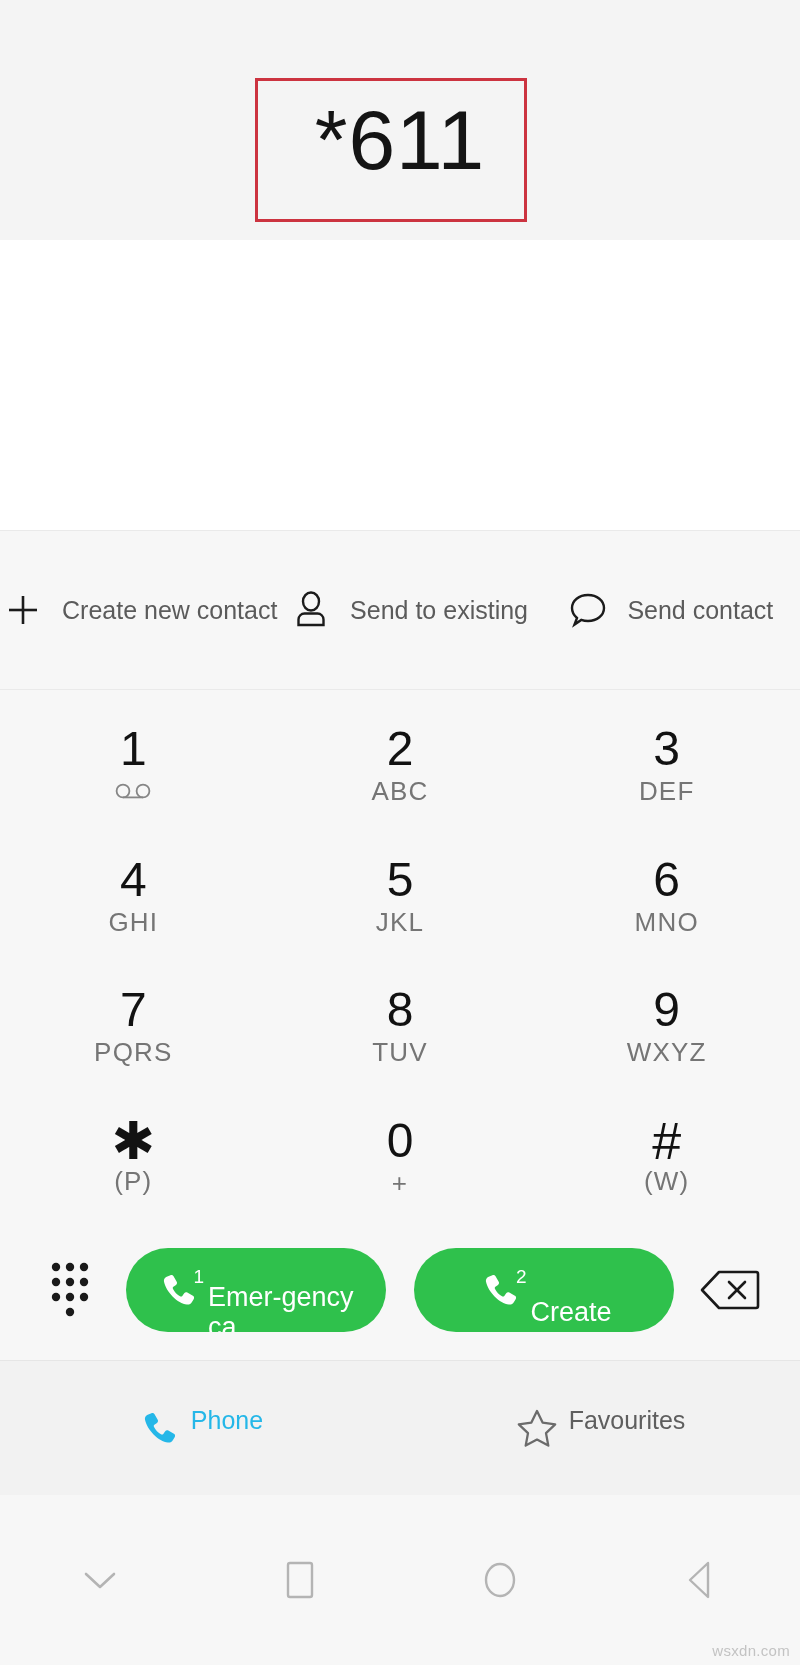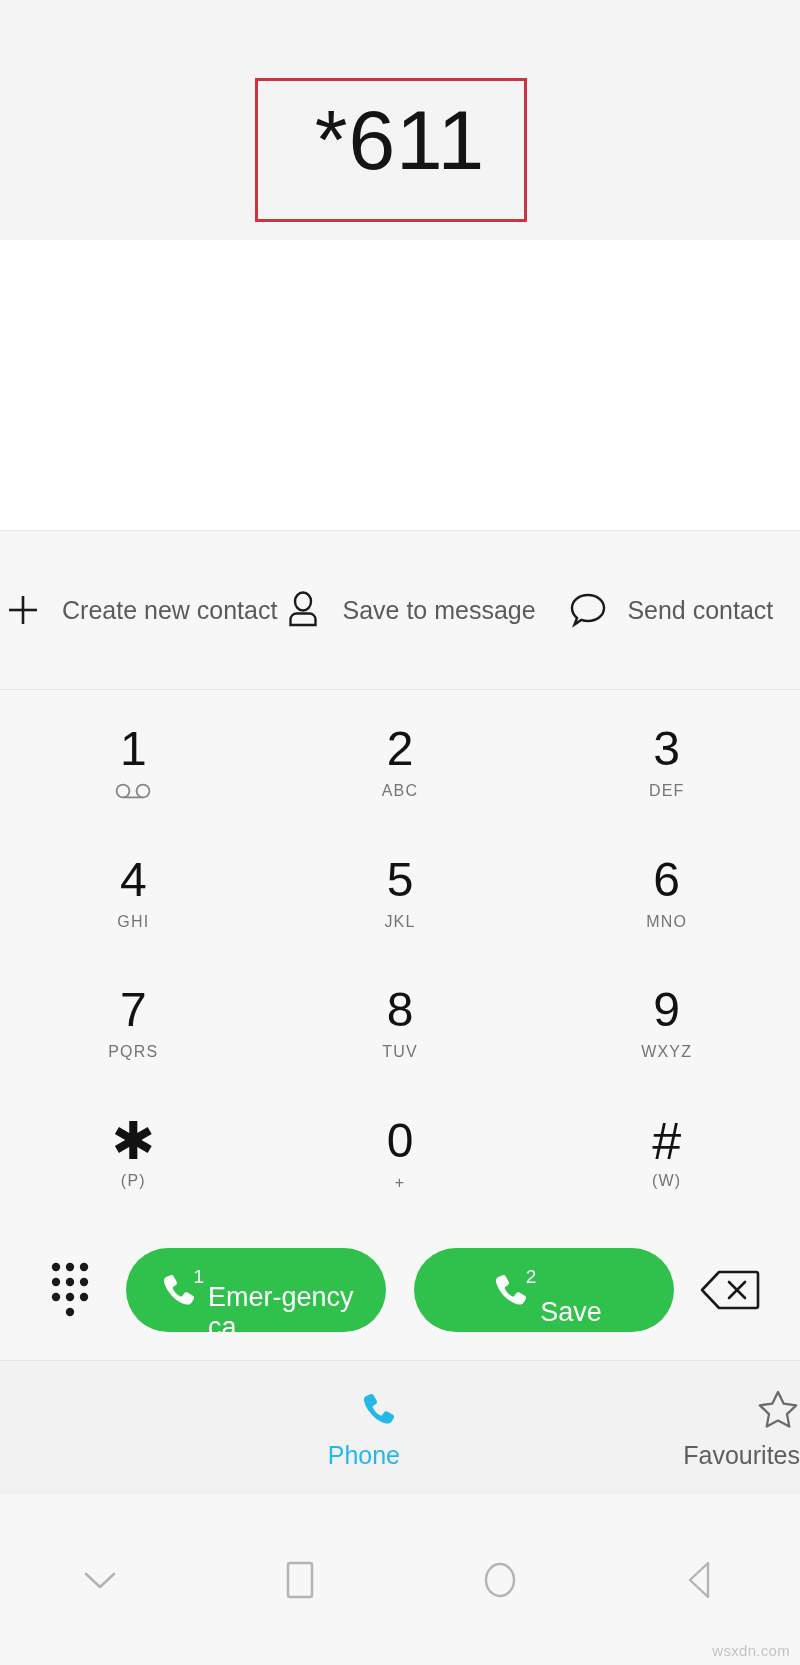--- a/index.html
+++ b/index.html
@@ -125,21 +125,21 @@
     font-size: 48px;
     line-height: 54px;
     color: #121212;
     font-weight: 400;
   }
   .key-digit.sym {
     font-size: 52px;
     line-height: 50px;
   }
   .key-sub {
-    font-size: 16px;
+    font-size: 26px;
     letter-spacing: 1.2px;
     color: #757575;
     line-height: 24px;
     height: 26px;
     display: flex;
     align-items: center;
     justify-content: center;
   }
 
   
@@ -218,22 +218,21 @@
     height: 135px;
     background: #f2f2f2;
     border-top: 1px solid #e6e6e6;
     box-sizing: border-box;
     display: flex;
     align-items: center;
   }
   .tab-item {
     flex: 1 1 0;
     display: flex;
-    flex-direction: column;
-    align-items: flex-end;
+    align-items: flex-start;
     justify-content: center;
     gap: 10px;
     cursor: pointer;
   }
   .tab-icon {
     width: 44px;
     height: 44px;
     display: flex;
     align-items: center;
     justify-content: center;
@@ -298,21 +297,21 @@
       <span class="action-label">Create new contact</span>
     </div>
 
     <div class="action-item">
       <span class="action-icon">
         <svg width="46" height="46" viewBox="0 0 46 46" fill="none" stroke="currentColor" stroke-width="2.4">
           <ellipse cx="23" cy="14.5" rx="8" ry="9"></ellipse>
           <path d="M10.5 38 v-5.5 a6 6 0 0 1 6-6 h13 a6 6 0 0 1 6 6 V38 Z"></path>
         </svg>
       </span>
-      <span class="action-label">Save to message</span>
+      <span class="action-label">Send to existing</span>
     </div>
 
     <div class="action-item">
       <span class="action-icon">
         <svg width="46" height="46" viewBox="0 0 46 46" fill="none" stroke="currentColor" stroke-width="2.4">
           <path d="M23 8 C32 8 39 13.6 39 21 C39 28.4 32 34 23 34 C20.6 34 18.3 33.6 16.3 32.9 L9.5 37.5 L12 31 C9 28.4 7 25 7 21 C7 13.6 14 8 23 8 Z"></path>
         </svg>
       </span>
       <span class="action-label">Send contact</span>
     </div>
@@ -416,21 +415,21 @@
       <span class="call-label">Emer-gency ca...</span>
     </div>
 
     <div class="call-btn">
       <span class="handset-wrap">
         <svg width="42" height="42" viewBox="0 0 42 42" fill="#ffffff">
           <path d="M13.4 6.2 c1.1 -0.6 2.4 -0.2 3 0.9 l3.3 5.7 c0.6 1.1 0.3 2.4 -0.7 3.1 l-2.6 1.9 c-0.6 0.4 -0.8 1.2 -0.5 1.9 1.5 3.3 4.2 6.1 7.5 7.7 0.7 0.3 1.5 0.1 1.9 -0.5 l1.9 -2.6 c0.7 -1 2 -1.3 3.1 -0.7 l5.6 3.2 c1.1 0.6 1.5 2 0.9 3.1 l-2 3.4 c-1 1.7 -3 2.6 -4.9 2.2 C20.6 34.5 9.4 23.5 7 12.8 c-0.4 -1.9 0.4 -3.9 2.1 -4.9 Z"></path>
         </svg>
         <span class="sim-badge">2</span>
       </span>
-      <span class="call-label single">Save</span>
+      <span class="call-label single">Create</span>
     </div>
 
     <div class="backspace-btn">
       <svg width="62" height="46" viewBox="0 0 62 46" fill="none" stroke="#1a1a1a" stroke-width="2.6" stroke-linejoin="round">
         <path d="M20 5 H57 a2 2 0 0 1 2 2 V39 a2 2 0 0 1 -2 2 H20 L3 23 Z"></path>
         <line x1="30" y1="15" x2="46" y2="31" stroke-linecap="round"></line>
         <line x1="46" y1="15" x2="30" y2="31" stroke-linecap="round"></line>
       </svg>
     </div>
 

